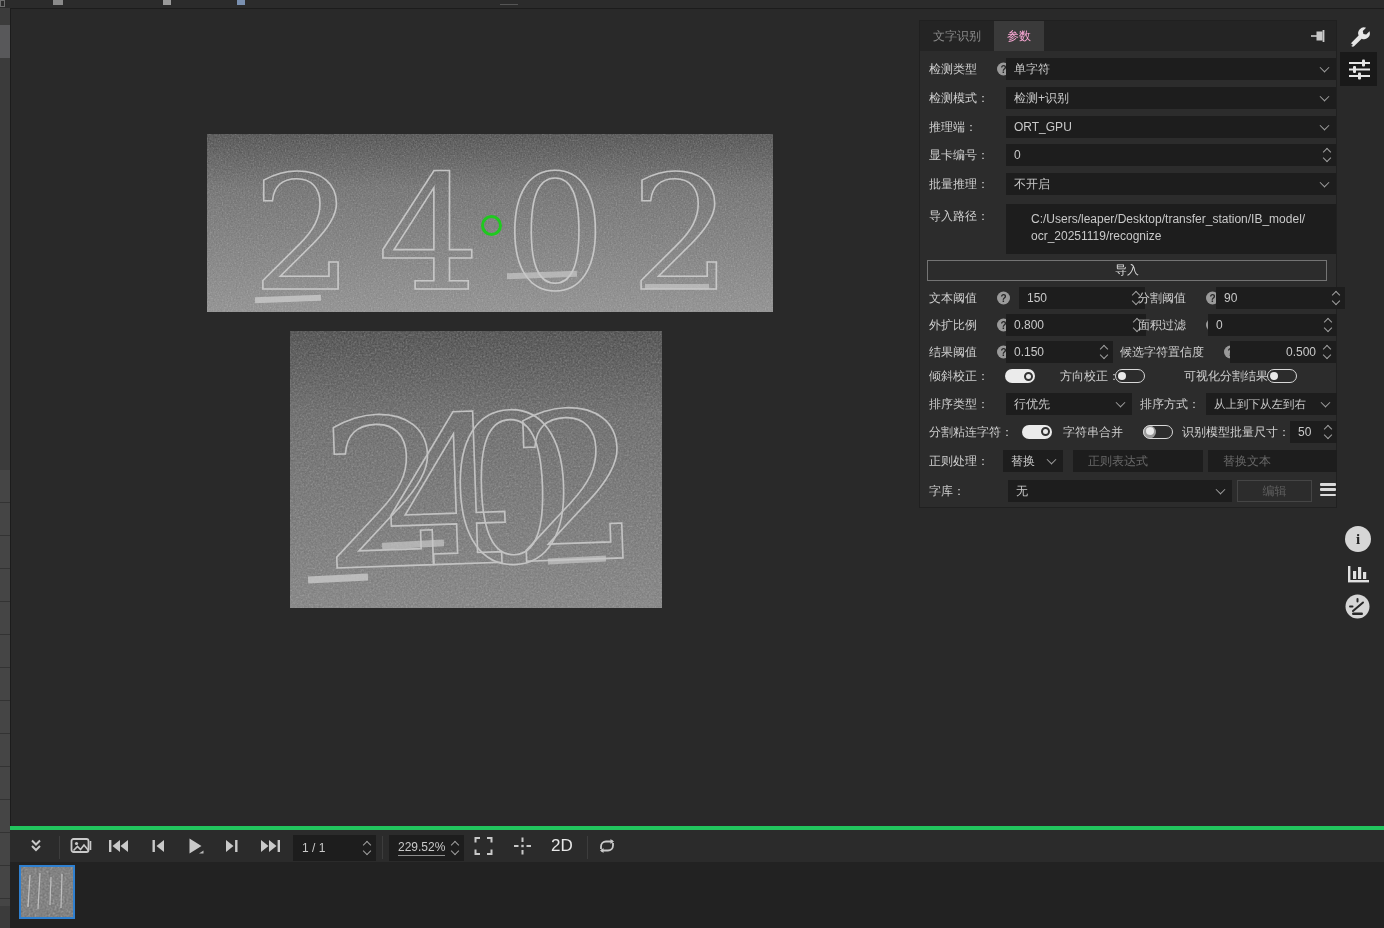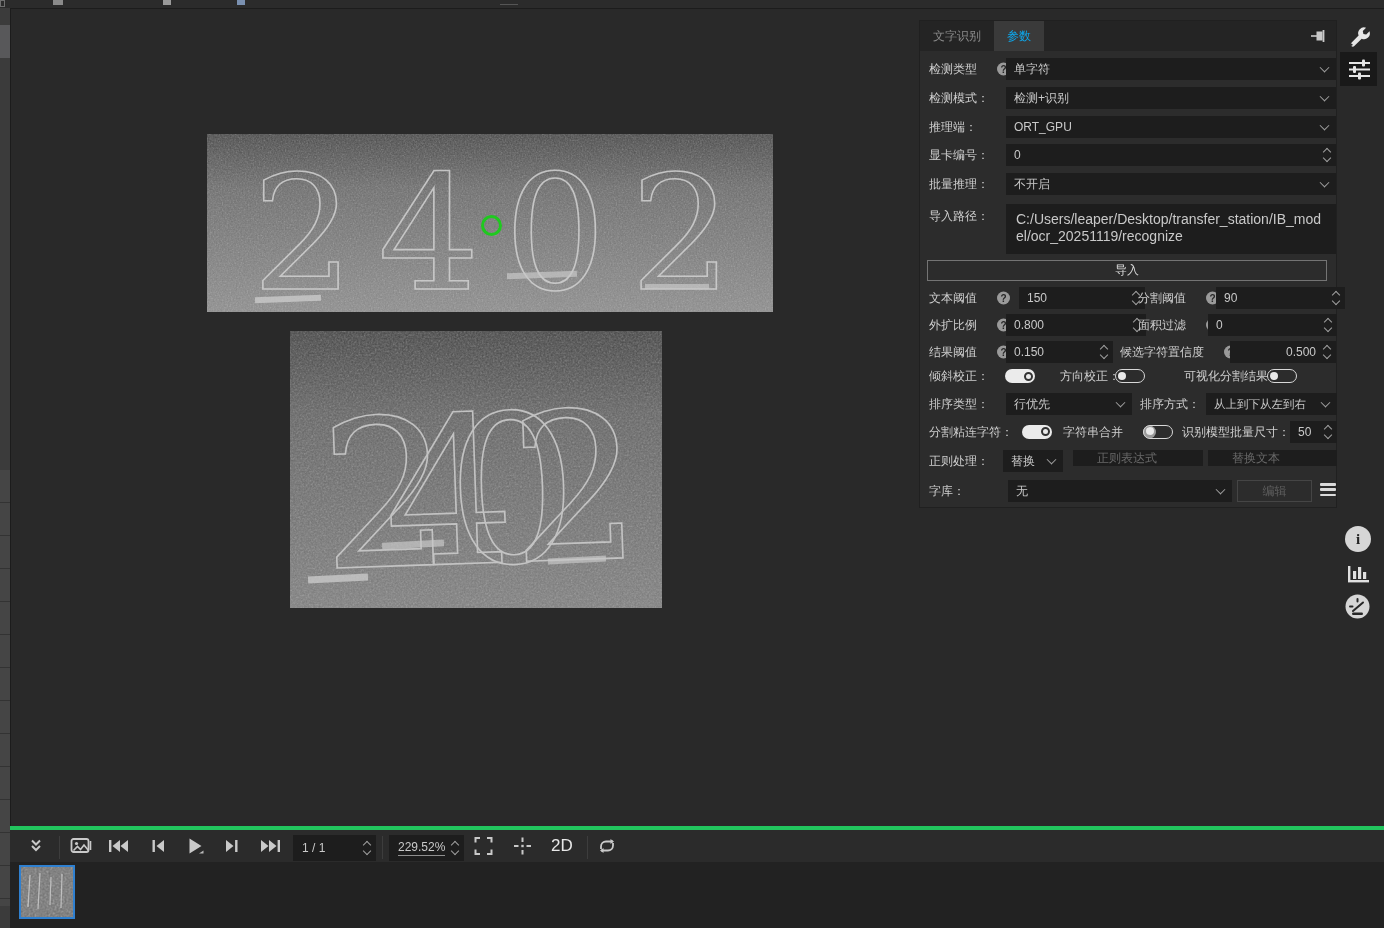--- a/index.html
+++ b/index.html
@@ -18,50 +18,50 @@
   #canvas{left:10px;top:8px;width:1374px;height:818px;background:#292929;
           border-left:1px solid #1c1c1c;border-top:1px solid #1c1c1c;box-sizing:border-box;}
   #image-1{left:196px;top:125px;}
   #image-2{left:279px;top:322px;}
   #annotation-circle{left:470px;top:206px;width:15px;height:15px;border:3px solid #1fc91f;border-radius:50%;}
 
   
   #panel{left:919px;top:20px;width:418px;height:488px;background:#2c2c2c;border:1px solid #202020;box-sizing:border-box;}
   #panel-header{position:absolute;left:0;top:0;right:0;height:30px;background:#242424;display:flex;align-items:stretch;}
   .tab{padding:0 13px;display:flex;align-items:center;font-size:12px;color:#8a8a8a;cursor:default;}
-  .tab.active{background:#3a3a3a;color:#0ea5e9;}
+  .tab.active{background:#3a3a3a;color:#f9a8d4;}
   #pin{position:absolute;right:10px;top:7px;}
 
   .prow{position:absolute;left:9px;width:400px;height:22px;}
   .lb{position:absolute;top:50%;transform:translateY(-50%);color:#cfcfcf;font-size:12px;
       white-space:nowrap;display:flex;align-items:center;gap:20px;}
   .q{width:13px;height:13px;border-radius:50%;background:#9a9a9a;color:#262626;font-size:10px;
      font-weight:bold;display:inline-flex;align-items:center;justify-content:center;line-height:1;}
   .fld{position:absolute;top:0;height:22px;background:#1d1d1d;color:#c9c9c9;font-size:12px;
        display:flex;align-items:center;padding:0 20px 0 8px;box-sizing:border-box;}
   .chev{position:absolute;right:8px;top:50%;width:6px;height:6px;
         border-right:1.4px solid #9f9f9f;border-bottom:1.4px solid #9f9f9f;
         transform:translateY(-70%) rotate(45deg);}
   .spn{position:absolute;right:6px;top:50%;transform:translateY(-50%);display:flex;flex-direction:column;align-items:center;}
   .cu,.cd{width:5px;height:5px;border-right:1.3px solid #9f9f9f;border-bottom:1.3px solid #9f9f9f;}
   .cu{transform:rotate(-135deg);margin-bottom:1px;}
   .cd{transform:rotate(45deg);margin-top:-1px;}
   #path-box{position:absolute;left:77px;top:0;width:330px;height:50px;background:#1d1d1d;color:#c9c9c9;
-            font-size:14px;line-height:17px;padding:7px 10px;box-sizing:border-box;word-break:break-all;}
+            font-size:12px;line-height:17px;padding:7px 25px;box-sizing:border-box;word-break:break-all;}
   .btn{position:absolute;border:1px solid #747474;color:#dcdcdc;background:transparent;font-size:12px;
        display:flex;align-items:center;justify-content:center;box-sizing:border-box;}
   .btn.disabled{border-color:#454545;color:#5f5f5f;}
   .tg{position:absolute;top:50%;transform:translateY(-50%);width:30px;height:14px;border-radius:8px;box-sizing:border-box;}
   .tg.on{background:#ebebeb;}
   .tg.on::after{content:"";position:absolute;right:2.5px;top:2.5px;width:5px;height:5px;
                 border:2px solid #333;border-radius:50%;}
   .tg.off{border:1.5px solid #d8d8d8;}
   .tg.off::after{content:"";position:absolute;left:2px;top:1.5px;width:8px;height:8px;background:#e9e9e9;border-radius:50%;}
-  .inp{position:absolute;top:0;height:16px;background:#1d1d1d;border:none;outline:none;color:#c9c9c9;
-       font-size:12px;padding:0 24px;box-sizing:border-box;font-family:"Liberation Sans",sans-serif;}
+  .inp{position:absolute;top:0;height:22px;background:#1d1d1d;border:none;outline:none;color:#c9c9c9;
+       font-size:12px;padding:0 15px;box-sizing:border-box;font-family:"Liberation Sans",sans-serif;}
   .inp::placeholder{color:#686868;}
   #hamburger{position:absolute;top:3px;display:flex;flex-direction:column;gap:2.6px;}
   #hamburger i{width:16px;height:2.7px;background:#dadada;border-radius:1px;}
 
   
   .rail-icon{position:absolute;display:flex;align-items:center;justify-content:center;}
   #tool-active-box{left:1340px;top:52px;width:37px;height:34px;background:#191919;}
   #info-icon{left:1345px;top:526px;width:26px;height:26px;background:#d6d6d6;border-radius:50%;
              color:#262626;font-weight:bold;font-size:15px;font-family:"Liberation Serif",serif;}
 

